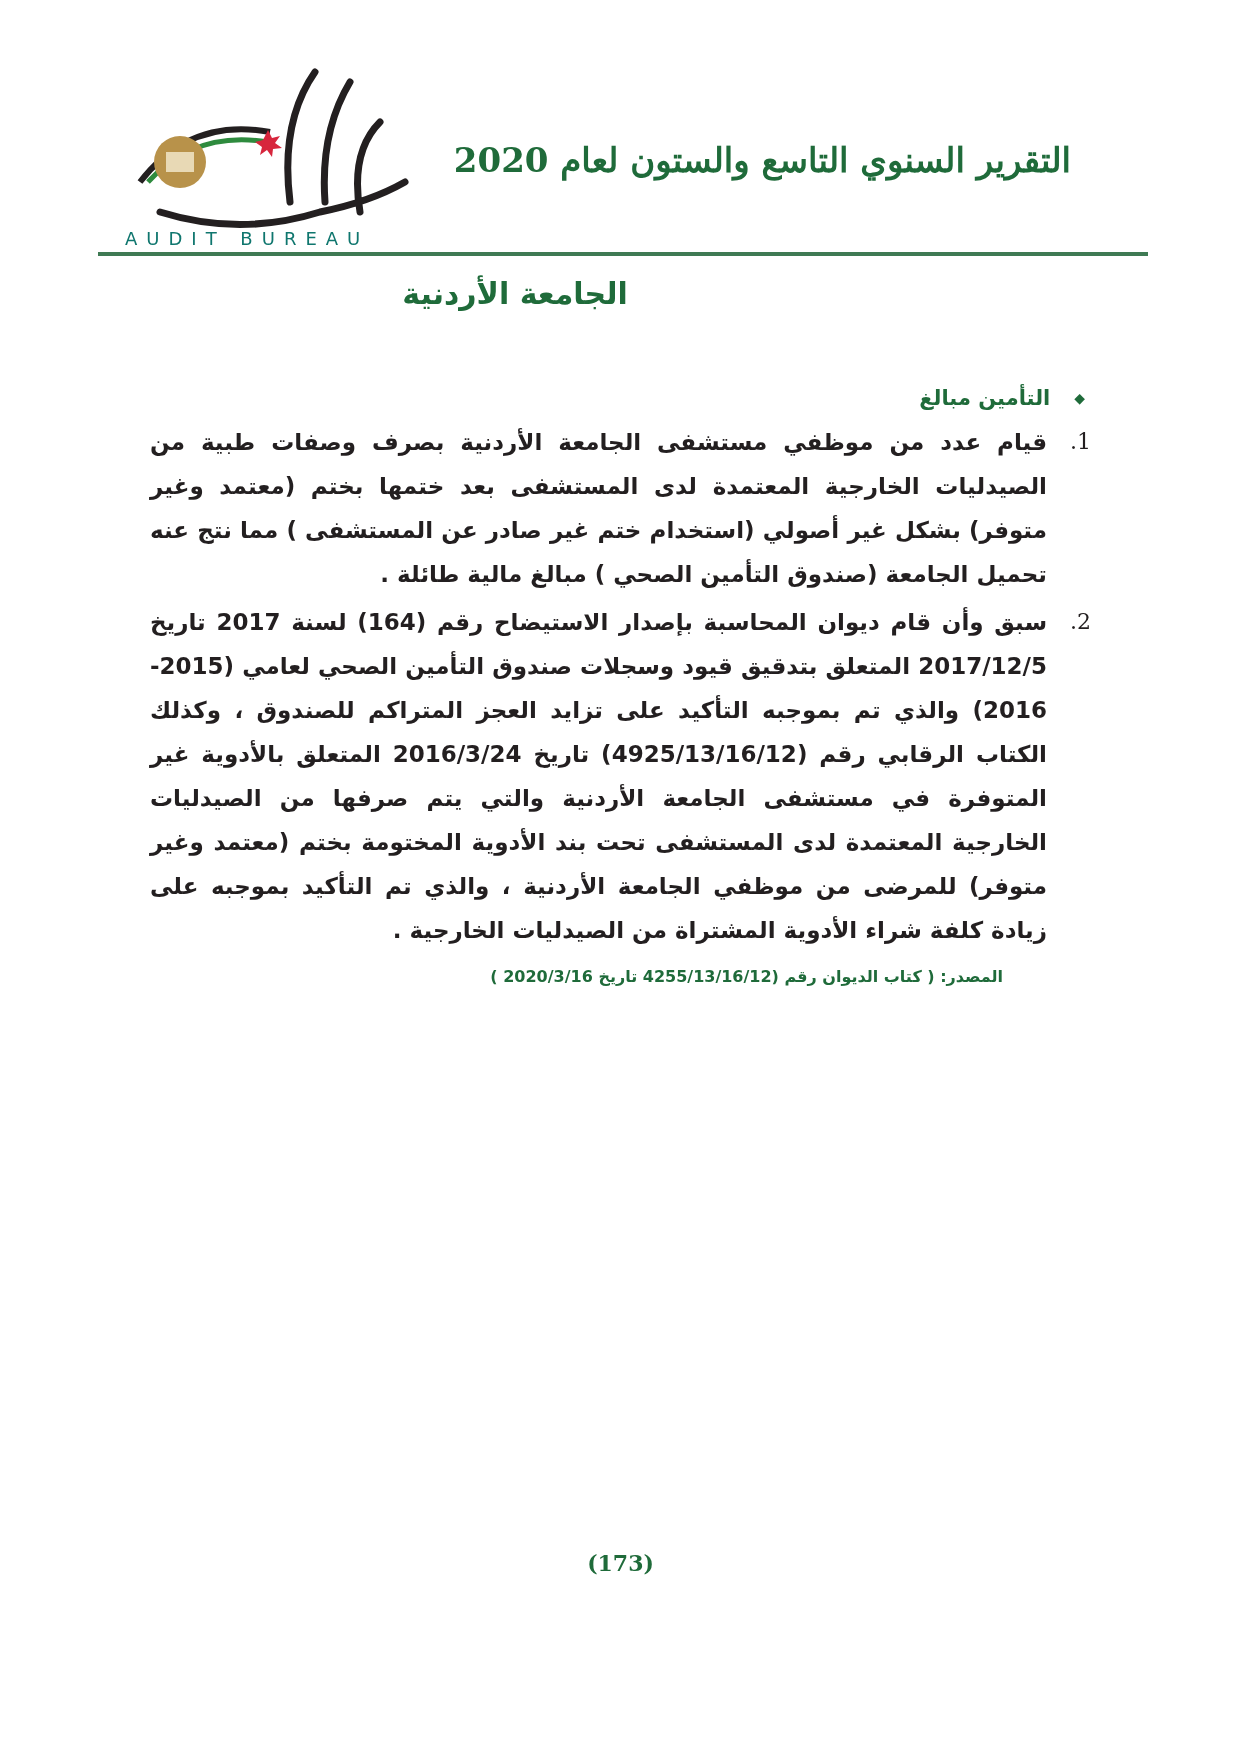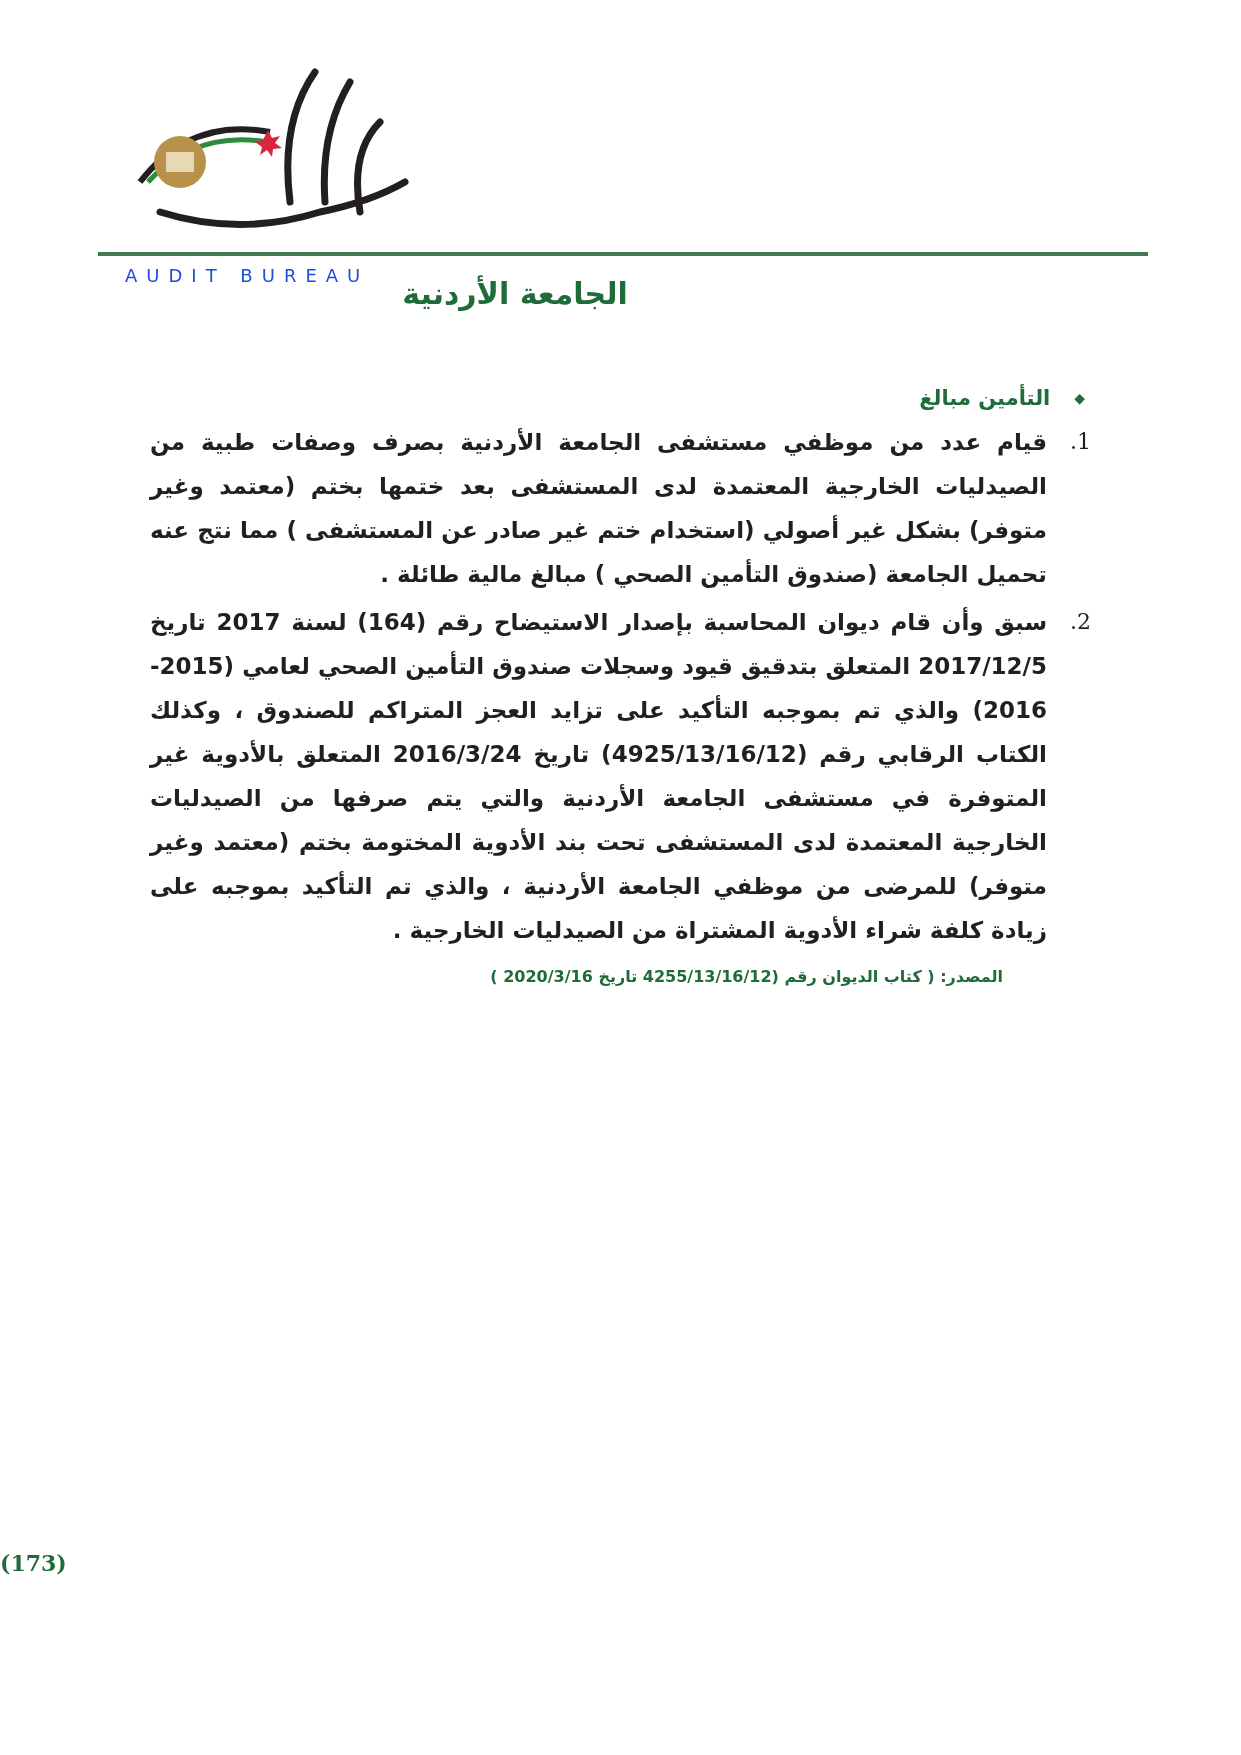--- a/index.html
+++ b/index.html
@@ -4,21 +4,21 @@
   <style>
     html, body { margin: 0; padding: 0; background: #ffffff; }
     body {
       width: 1241px; height: 1755px; position: relative; overflow: hidden;
       font-family: "DejaVu Sans", sans-serif; color: #231f20;
     }
     .header { position: absolute; left: 0; top: 0; width: 1241px; height: 260px; }
     .logo { position: absolute; left: 120px; top: 62px; width: 300px; height: 190px; }
     .logo-text {
       position: absolute; left: 125px; top: 228px; font-family: "DejaVu Sans", sans-serif;
-      font-size: 18px; letter-spacing: 9px; color: #1d4ed8; white-space: nowrap; margin-top: 37px;
+      font-size: 18px; letter-spacing: 9px; color: #0f766e; white-space: nowrap;
     }
     .report-title {
       position: absolute; right: 170px; top: 140px; direction: rtl;
       font-family: "DejaVu Serif", serif; font-weight: bold; font-size: 34px; color: #1f6b3a;
       white-space: nowrap;
     }
     .rule { position: absolute; left: 98px; top: 252px; width: 1050px; height: 4px; background: #3f7a54; }
     .page-title {
       position: absolute; left: 0; width: 1030px; top: 276px; text-align: center; direction: rtl;
       font-family: "DejaVu Sans", sans-serif; font-weight: bold; font-size: 30px; color: #1f6b3a;
@@ -42,37 +42,38 @@
       margin-top: 10px; margin-right: 92px; font-size: 16px; font-weight: bold; color: #1f6b3a;
       line-height: 30px;
     }
     .action-heading {
       margin-top: 22px; margin-right: -28px; font-size: 16px; font-weight: bold; color: #1f6b3a; line-height: 30px;
     }
     .action-text {
       margin-right: -28px; font-size: 17.5px; line-height: 44px; text-align: justify; font-weight: bold; color: #231f20;
     }
     .page-number {
-      position: absolute; left: 0; width: 1241px; top: 1550px; text-align: left;
+      position: absolute; left: 0; width: 1241px; top: 1550px; text-align: center;
       font-family: "DejaVu Serif", serif; font-weight: bold; font-size: 22px; color: #1f6b3a;
     }
   </style>
 </head>
 <body>
 
 <div class="header">
   <svg class="logo" viewBox="0 0 300 190">
     <path d="M20 120 Q70 55 150 70" stroke="#231f20" stroke-width="6" fill="none"></path>
     <path d="M28 120 Q75 68 148 80" stroke="#2e8b3e" stroke-width="5" fill="none"></path>
     <circle cx="60" cy="100" r="26" fill="#b8924a"></circle>
     <rect x="46" y="90" width="28" height="20" fill="#e8d9b5"></rect>
     <polygon points="148,68 152,76 160,74 155,81 162,86 153,87 152,95 147,88 140,93 142,85 135,80 143,78" fill="#d7263d"></polygon>
     <path d="M170 140 Q160 60 195 10 M205 140 Q200 70 230 20 M240 150 Q230 90 260 60 M40 150 Q120 175 200 150 Q250 140 285 120" stroke="#231f20" stroke-width="7" fill="none" stroke-linecap="round"></path>
   </svg>
   <div class="logo-text">AUDIT BUREAU</div>
+  <div class="report-title">التقرير السنوي التاسع والستون لعام 2020</div>
   <div class="rule"></div>
 </div>
 
 <div class="page-title">الجامعة الأردنية</div>
 
 <div class="content">
   <div class="section-heading">
     <span class="bullet">◆</span>
     <span>التأمين مبالغ</span>
   </div>

